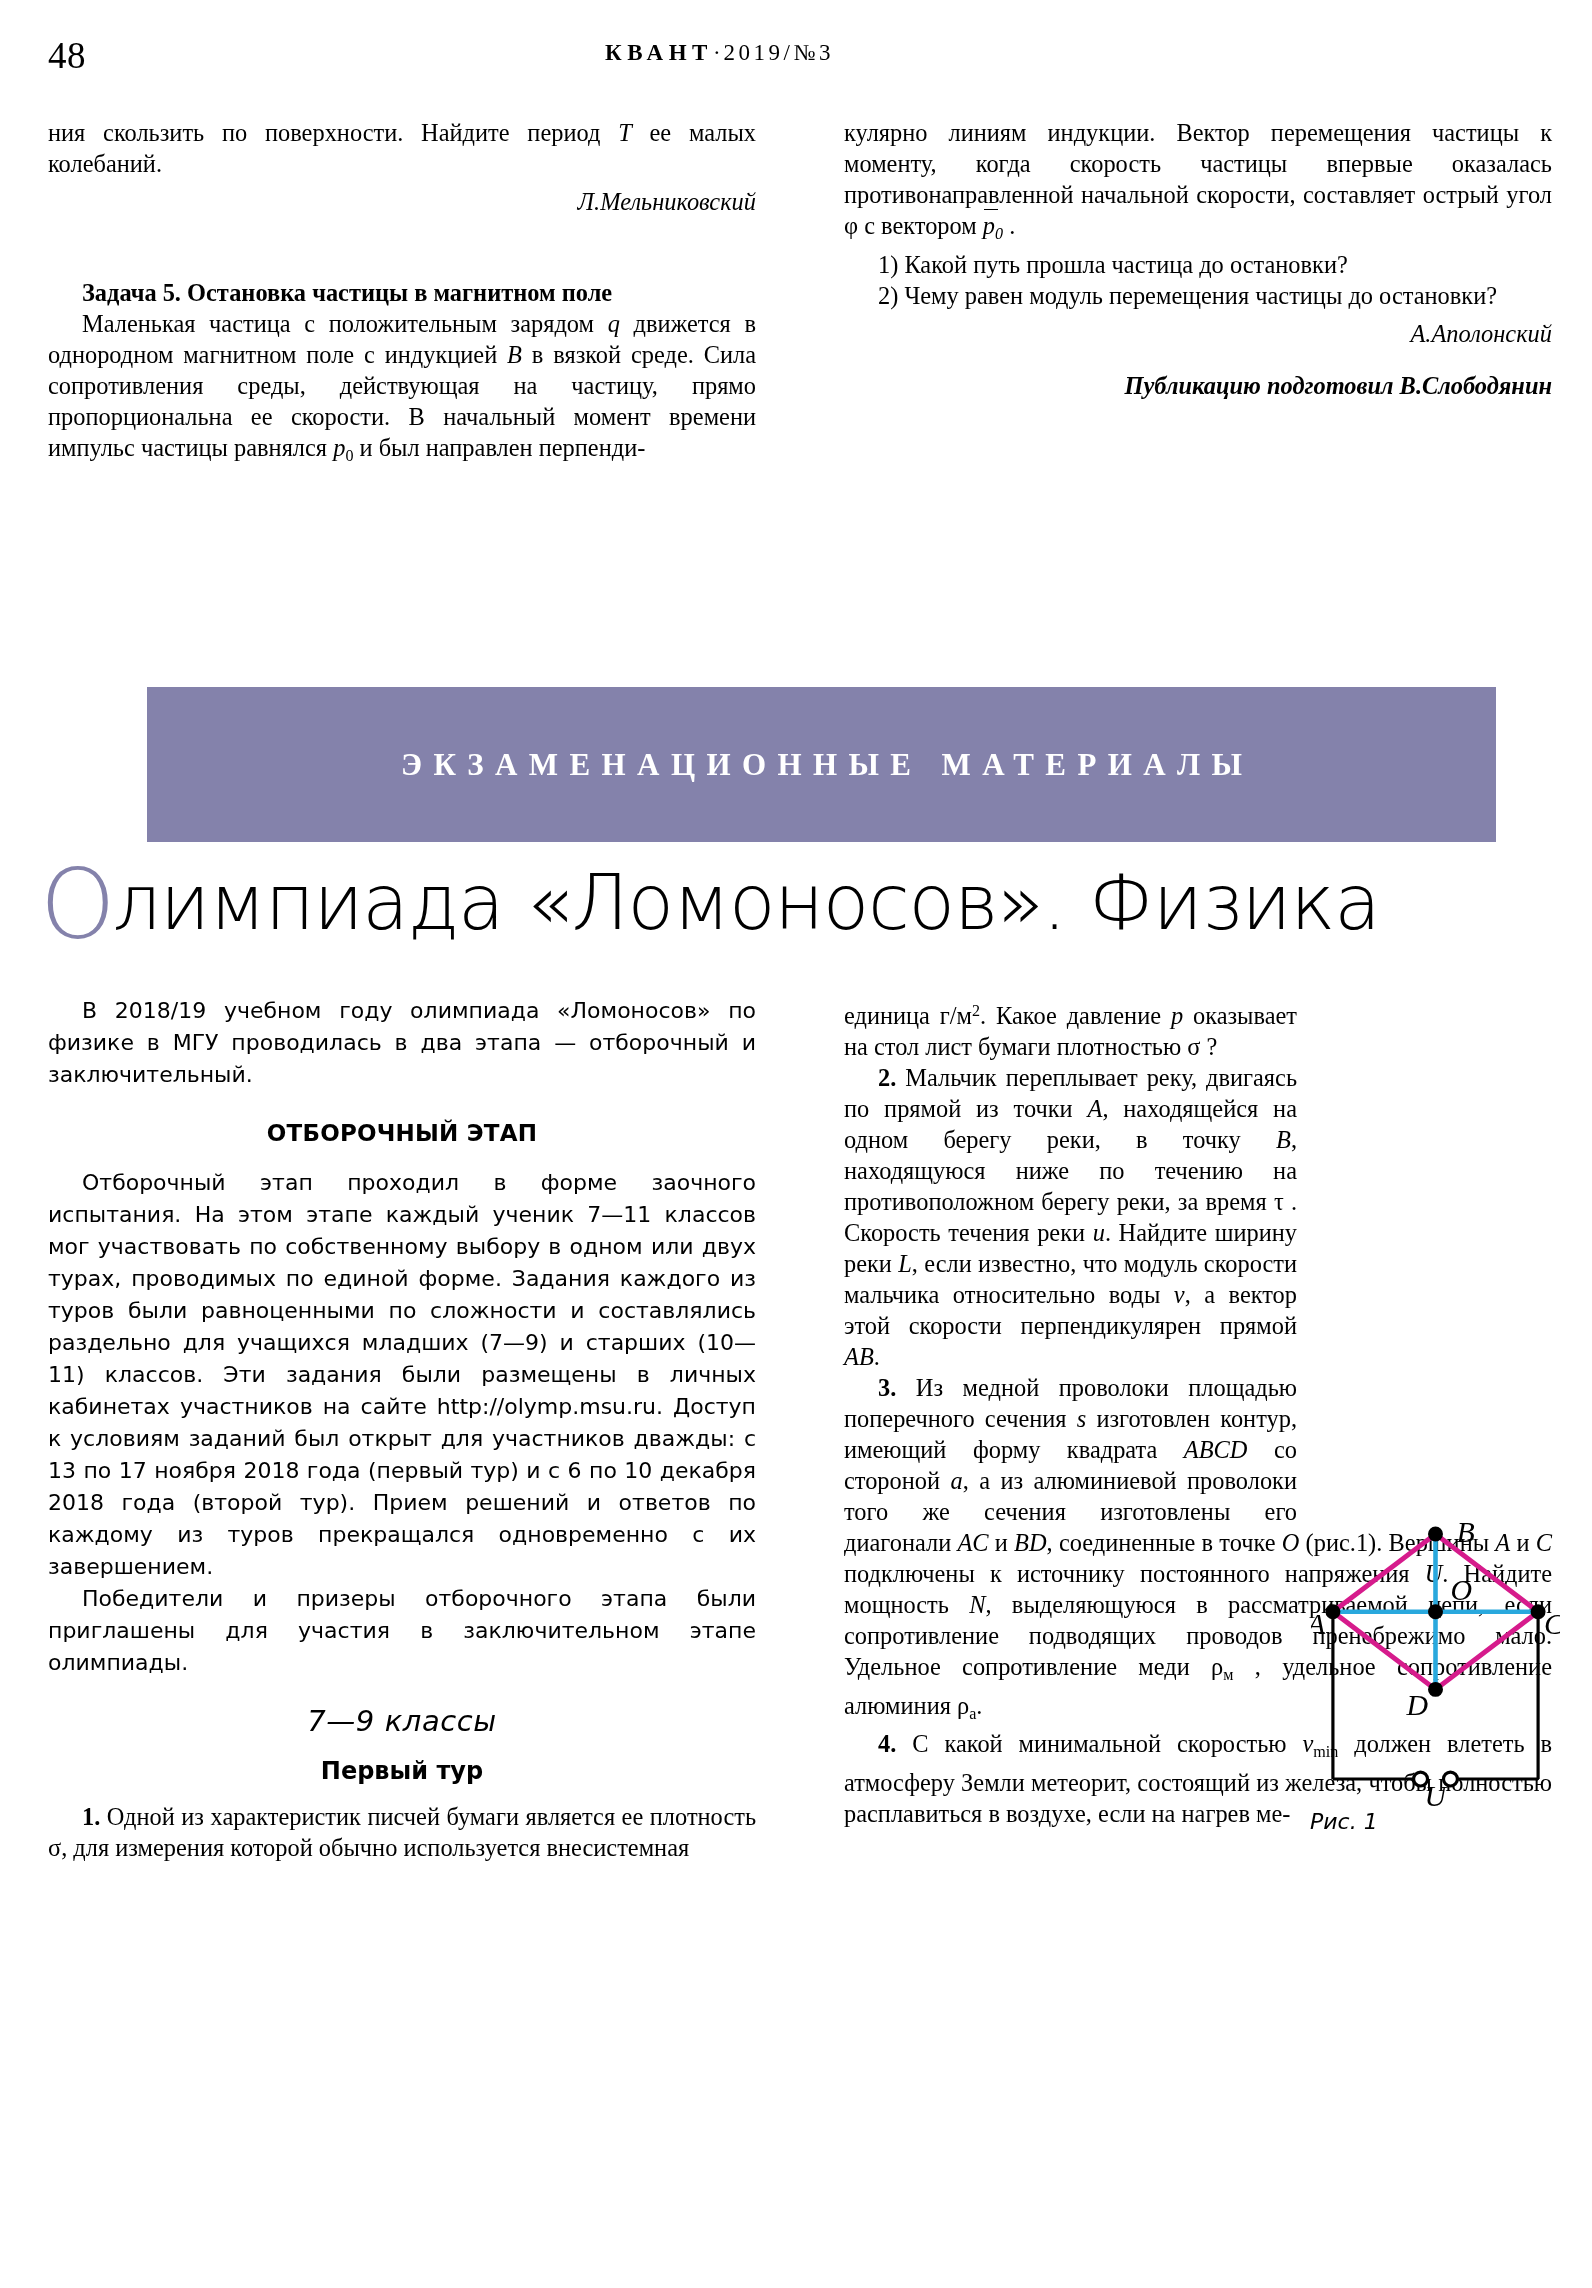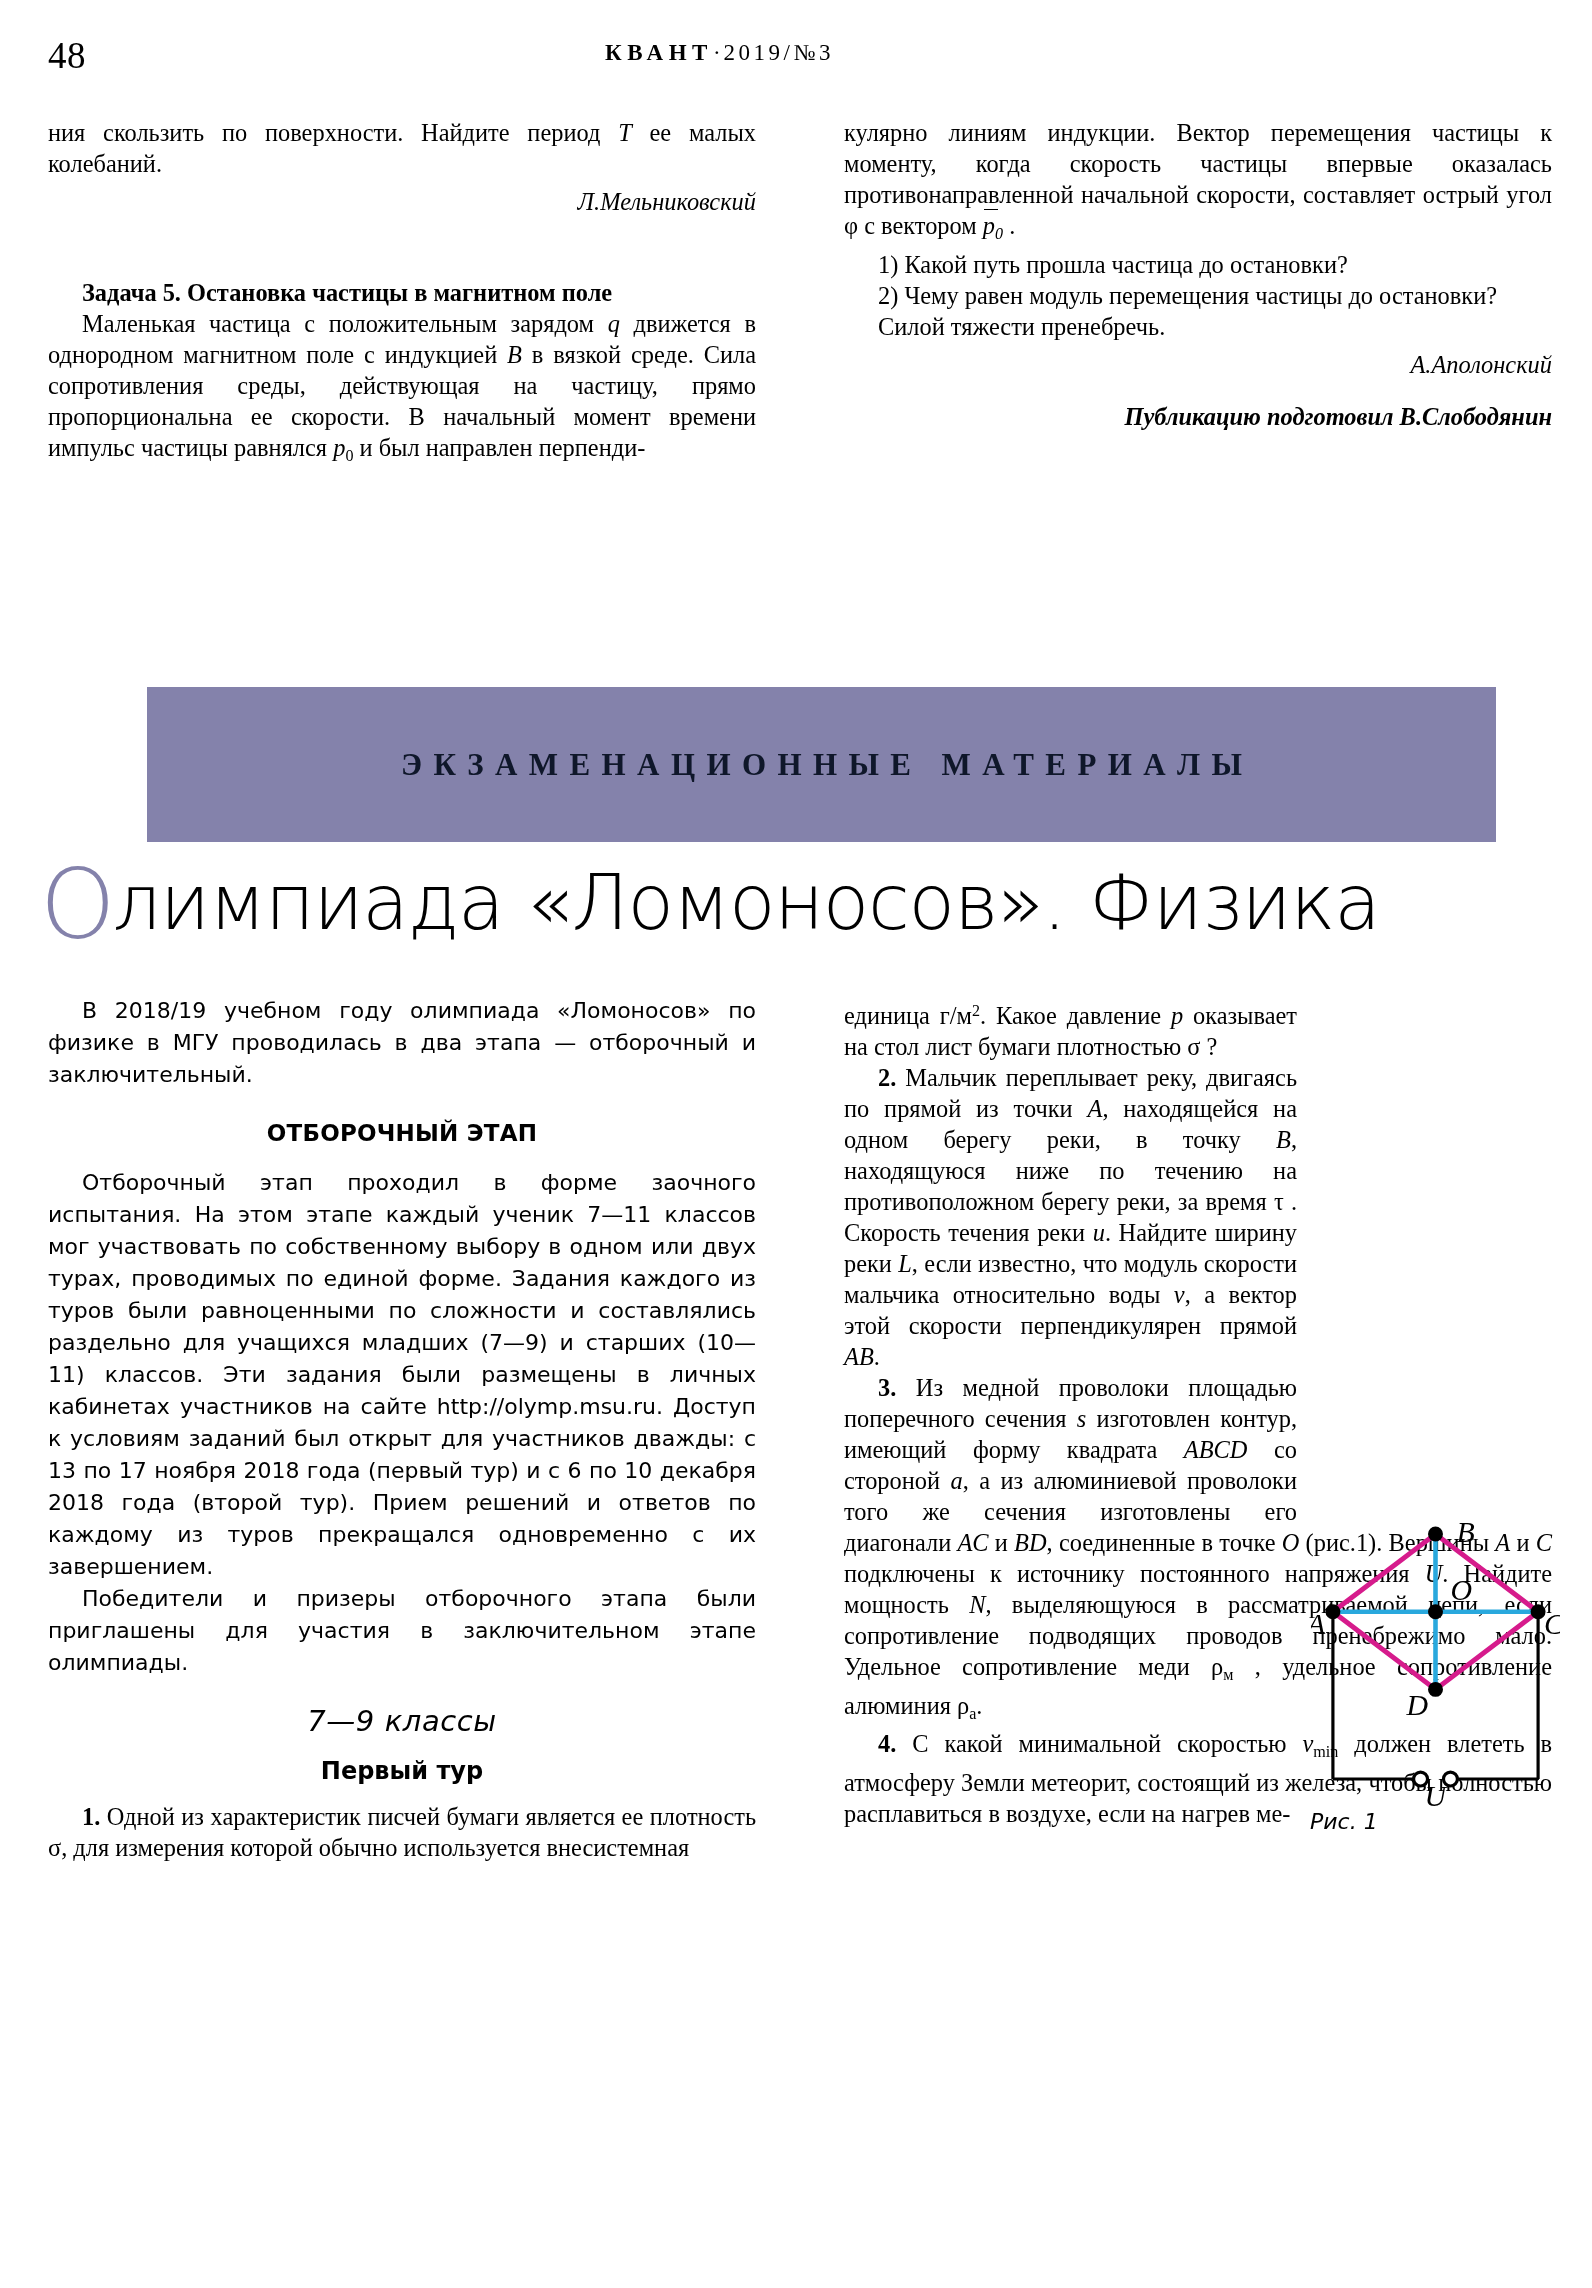--- a/index.html
+++ b/index.html
@@ -123,21 +123,21 @@
     width: 1349px;
     height: 155px;
     background: #8482ab;
   }
   .banner-text {
     position: absolute;
     left: 0; right: 0;
     top: 50%;
     transform: translateY(-50%);
     text-align: center;
-    color: #0f172a;
+    color: #ffffff;
     font-family: "Liberation Serif", serif;
     font-size: 31px;
     font-weight: bold;
     letter-spacing: 11.4px;
     text-indent: 11.4px;
   }
 
   
   .title {
     position: absolute;
@@ -236,21 +236,20 @@
 
     <p class="ind"><span>Маленькая частица с положительным зарядом </span><i class="m">q</i><span> движется в однородном магнитном поле с индукцией </span><i class="m">B</i><span> в вязкой среде. Сила сопротивления среды, действующая на частицу, прямо пропорциональна ее скорости. В начальный момент времени импульс частицы равнялся </span><i class="m">p</i><sub>0</sub><span>  и был направлен перпенди-</span></p>
   </div>
 
   <div class="col serif-body" style="left:844px; top:117px; width:708px;">
 
     <p class="noind"><span>кулярно линиям индукции. Вектор перемещения частицы к моменту, когда скорость частицы впервые оказалась противонаправленной начальной скорости, составляет острый угол </span><span>φ</span><span> с вектором </span><span class="vecwrap"><span class="bar"></span><span>p</span><sub>0</sub></span><span> .</span></p>
 
     <p class="ind">1) Какой путь прошла частица до остановки?</p>
     <p class="ind">2) Чему равен модуль перемещения частицы до остановки?</p>
-    <p class="ind">Силой тяжести пренебречь.</p>
 
     <div class="sp6"></div>
     <p class="byline">А.Аполонский</p>
 
     <div class="sp18"></div>
     <p class="prepared">Публикацию подготовил В.Слободянин</p>
   </div>
 
   <div class="banner" style="background: rgb(132, 130, 171);">
     <div class="banner-text">ЭКЗАМЕНАЦИОННЫЕ МАТЕРИАЛЫ</div>

